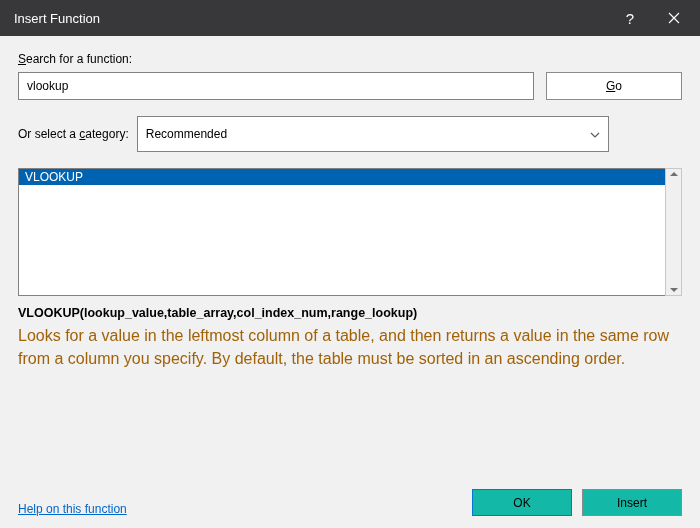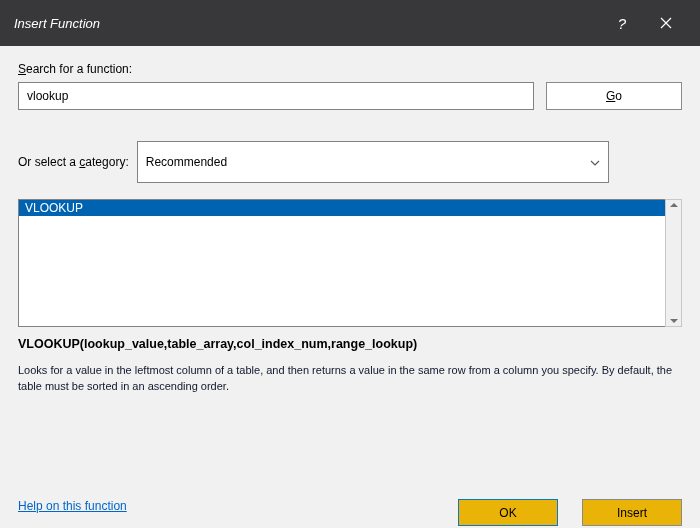--- a/index.html
+++ b/index.html
@@ -7,25 +7,24 @@
       font-family: "Segoe UI", Tahoma, sans-serif;
       font-size: 12px;
       background: #fff;
       width: 700px;
       height: 528px;
       overflow: hidden;
     }
     .titlebar {
       background: #38383a;
       color: #fff;
-      height: 46px;
-      display: flex;
-      align-items: center;
-      padding: 0 12px 0 14px;
-      font-style: italic;
+      height: 36px;
+      display: flex;
+      align-items: center;
+      padding: 0 4px 0 14px;
     }
     .titlebar .title {
       font-size: 13px;
       flex: 1;
     }
     .titlebar .tb-btn {
       width: 44px;
       height: 36px;
       display: flex;
       align-items: center;
@@ -54,26 +53,26 @@
     }
     .go-btn {
       width: 136px;
       height: 28px;
       background: #fff;
       border: 1px solid #8a8a8a;
       font: inherit;
       cursor: default;
     }
     .go-btn .u { text-decoration: underline; }
-    .cat-row { display: flex; align-items: center; gap: 8px; margin-bottom: 16px; margin-top: 15px; }
+    .cat-row { display: flex; align-items: center; gap: 8px; margin-bottom: 16px; }
     .cat-row .label { margin-bottom: 0; }
     .select-wrap {
       position: relative;
       width: 472px;
-      height: 42px;
+      height: 36px;
       background: #fff;
       border: 1px solid #828282;
       display: flex;
       align-items: center;
       padding: 0 8px;
     }
     .select-wrap .chev {
       position: absolute;
       right: 8px;
       top: 50%;
@@ -106,39 +105,39 @@
       border-left: 1px solid #c8c8c8;
       display: flex;
       flex-direction: column;
       justify-content: space-between;
       align-items: center;
       padding: 3px 0;
     }
     .scrollbar .tri { width: 0; height: 0; border-left: 4px solid transparent; border-right: 4px solid transparent; }
     .scrollbar .tri.up { border-bottom: 4px solid #707070; }
     .scrollbar .tri.down { border-top: 4px solid #707070; }
-    .signature { font-weight: 700; font-size: 12.5px; margin-bottom: 12px; }
-    .description { font-size: 11px; line-height: 1.45; color: #0f172a; margin-bottom: 6px; }
+    .signature { font-weight: 700; font-size: 12.5px; margin-bottom: 4px; }
+    .description { font-size: 16px; line-height: 1.45; color: #a16207; margin-bottom: 6px; }
     .spacer { flex: 1; }
     .footer {
       display: flex;
-      align-items: flex-start;
-      gap: 24px;
+      align-items: flex-end;
+      gap: 10px;
       padding-top: 12px;
     }
     .help-link {
       color: #0066cc;
       text-decoration: underline;
       cursor: pointer;
       flex: 1;
     }
     .dlg-btn {
       width: 100px;
       height: 27px;
-      background: #eab308;
+      background: #14b8a6;
       border: 1px solid #8a8a8a;
       font: inherit;
       cursor: default;
     }
     .dlg-btn.default {
       border: 1px solid #0078d4;
     }
   </style>
 </head>
 <body>

